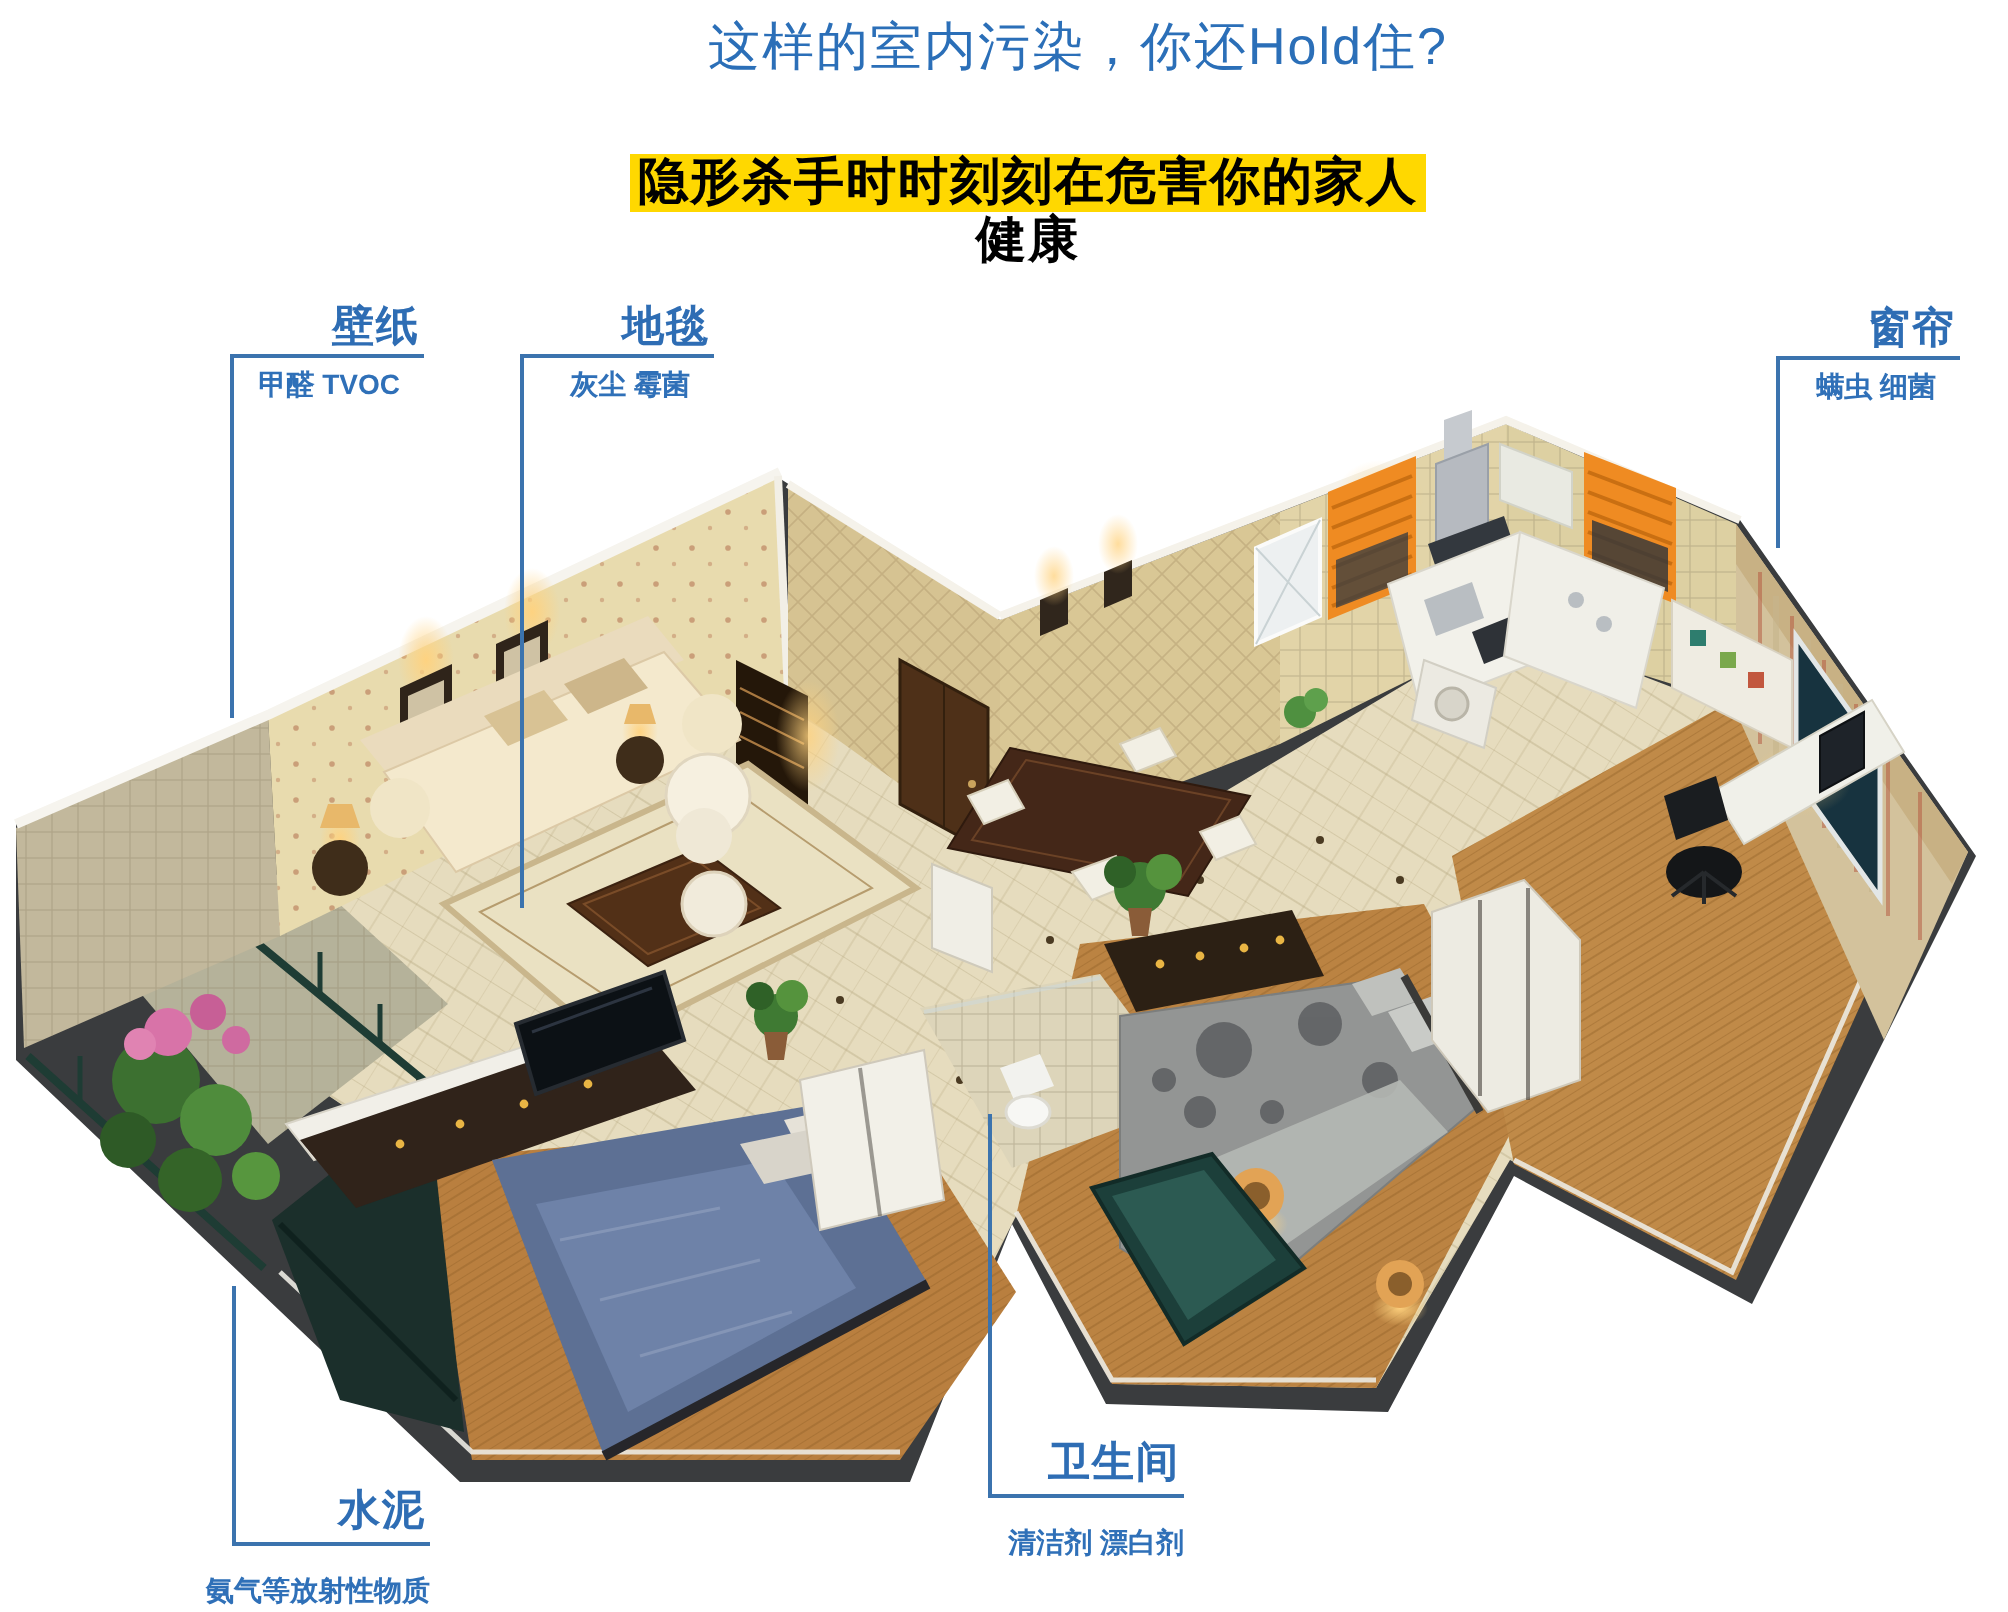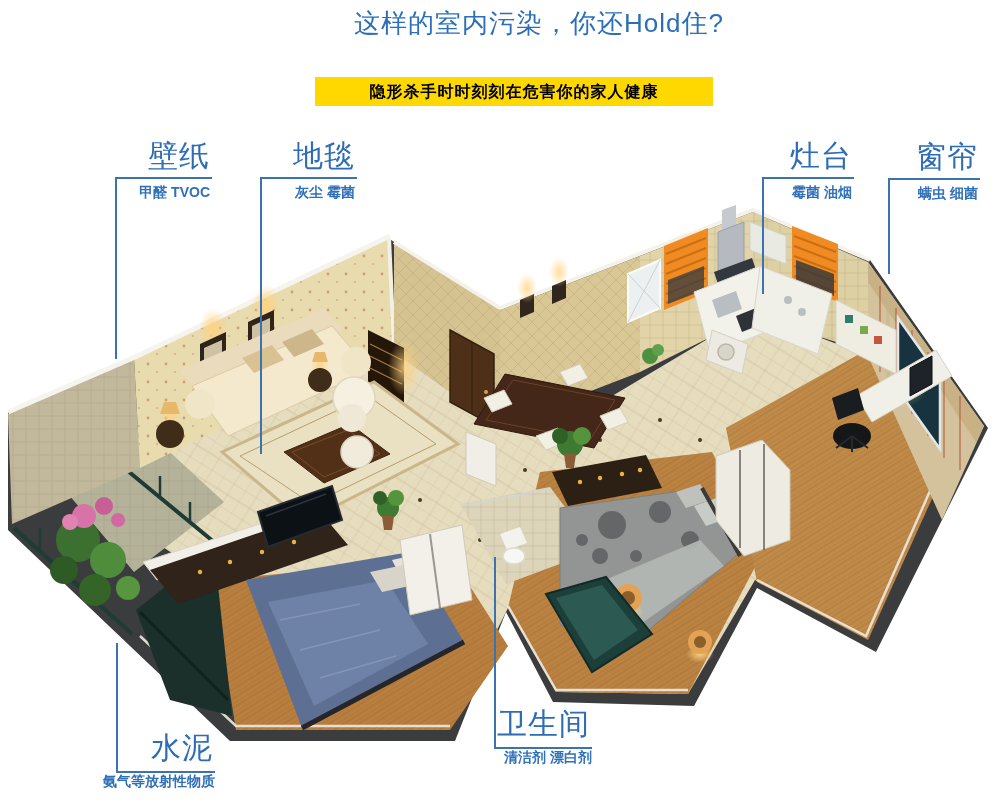--- a/index.html
+++ b/index.html
@@ -5,36 +5,36 @@
   :root{
     --title-blue:#2b6fb8; --label-blue:#2e6db4; --pollutant-blue:#2f70b8;
     --line-blue:#3b73ae; --banner-bg:#ffd800; --banner-text:#000000;
   }
   html,body{margin:0;padding:0;background:#fff;}
   .stage{position:relative;width:1004px;height:806px;background:#fff;overflow:hidden;
          font-family:"Liberation Sans","DejaVu Sans",sans-serif;}
   .headline{position:absolute;left:0;top:6px;width:100%;text-align:center;
             font-size:26px;letter-spacing:1px;color:var(--title-blue);white-space:nowrap;padding-left:37px;}
   .banner{position:absolute;left:315px;top:77px;width:398px;height:29px;line-height:29px;
-          background:var(--banner-bg);color:var(--banner-text);font-size:16px;font-weight:bold;
+          background:var(--banner-bg);color:var(--banner-text);font-size:25px;font-weight:bold;
           text-align:center;letter-spacing:1px;}
   .apt{position:absolute;left:0;top:0;}
   
   .co{position:absolute;z-index:5;}
   .co-top{border-top:2px solid var(--line-blue);border-left:2px solid var(--line-blue);}
   .co-bot{border-bottom:2px solid var(--line-blue);border-left:2px solid var(--line-blue);}
-  .co-title{position:absolute;right:2px;white-space:nowrap;font-size:30px;font-weight:normal;
+  .co-title{position:absolute;right:2px;white-space:nowrap;font-size:21px;font-weight:bold;
             color:var(--label-blue);letter-spacing:1px;}
   .co-top .co-title{bottom:100%;margin-bottom:2px;}
   .co-bot .co-title{bottom:2px;}
   .co-sub{position:absolute;font-size:14px;font-weight:bold;color:var(--pollutant-blue);
           white-space:nowrap;}
-  .co-top .co-sub{right:2px;top:5px;text-align:center;}
+  .co-top .co-sub{right:12px;top:5px;text-align:center;}
   .co-top .co-sub.wrap{right:auto;left:7px;width:88px;white-space:normal;text-align:left;line-height:17px;}
-  .co-bot .co-sub{right:0;top:100%;margin-top:2px;text-align:center;}
+  .co-bot .co-sub{right:0;top:100%;margin-top:16px;text-align:center;}
 </style>
 </head>
 <body>
 
 <div class="stage">
 
   <svg class="apt" width="1004" height="806" viewBox="0 0 1004 806">
     <defs>
       <radialGradient id="glow" cx="50%" cy="50%" r="50%">
         <stop offset="0%" stop-color="#ffd27e" stop-opacity="0.95"></stop>
@@ -277,24 +277,20 @@
   <div class="banner">隐形杀手时时刻刻在危害你的家人健康</div>
 
   <div class="co co-top" style="left:115px;top:177px;width:95px;height:180px">
     <div class="co-title">壁纸</div>
     <div class="co-sub">甲醛 TVOC</div>
   </div>
   <div class="co co-top" style="left:260px;top:177px;width:95px;height:275px">
     <div class="co-title">地毯</div>
     <div class="co-sub">灰尘 霉菌</div>
   </div>
-  <div class="co co-top" style="left:762px;top:177px;width:90px;height:115px">
-    <div class="co-title">灶台</div>
-    <div class="co-sub">霉菌 油烟</div>
-  </div>
   <div class="co co-top" style="left:888px;top:178px;width:90px;height:94px">
     <div class="co-title">窗帘</div>
     <div class="co-sub">螨虫 细菌</div>
   </div>
 
   <div class="co co-bot" style="left:116px;top:643px;width:97px;height:128px">
     <div class="co-title">水泥</div>
     <div class="co-sub">氨气等放射性物质</div>
   </div>
   <div class="co co-bot" style="left:494px;top:557px;width:96px;height:190px">

